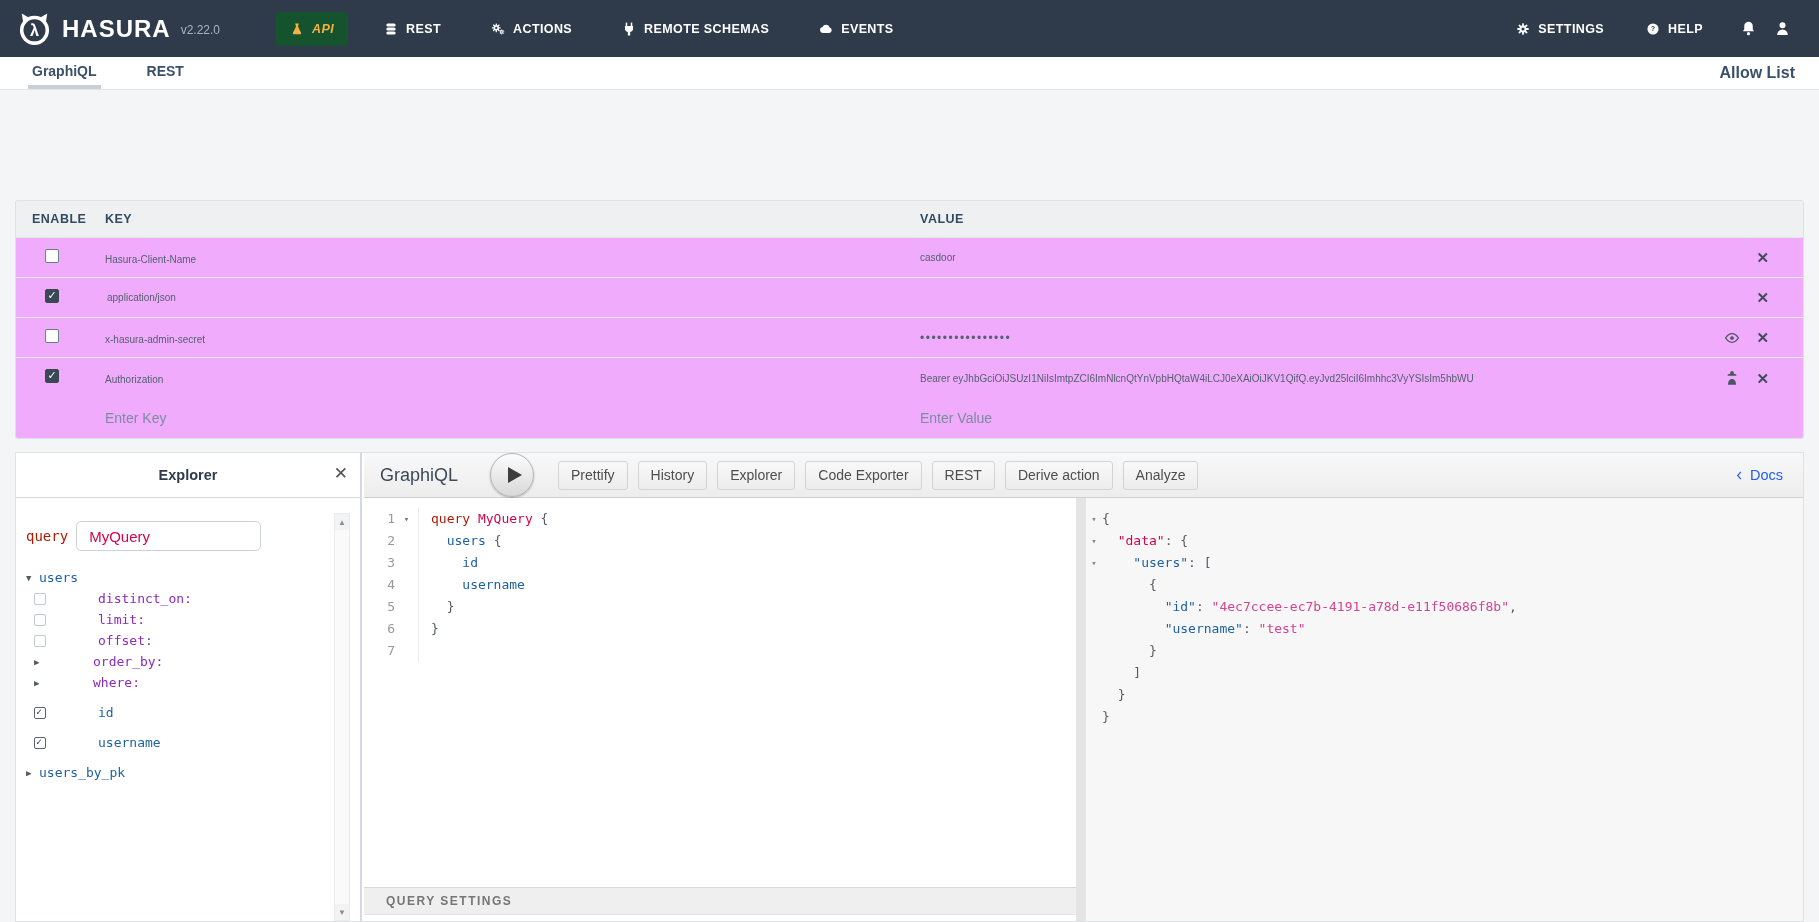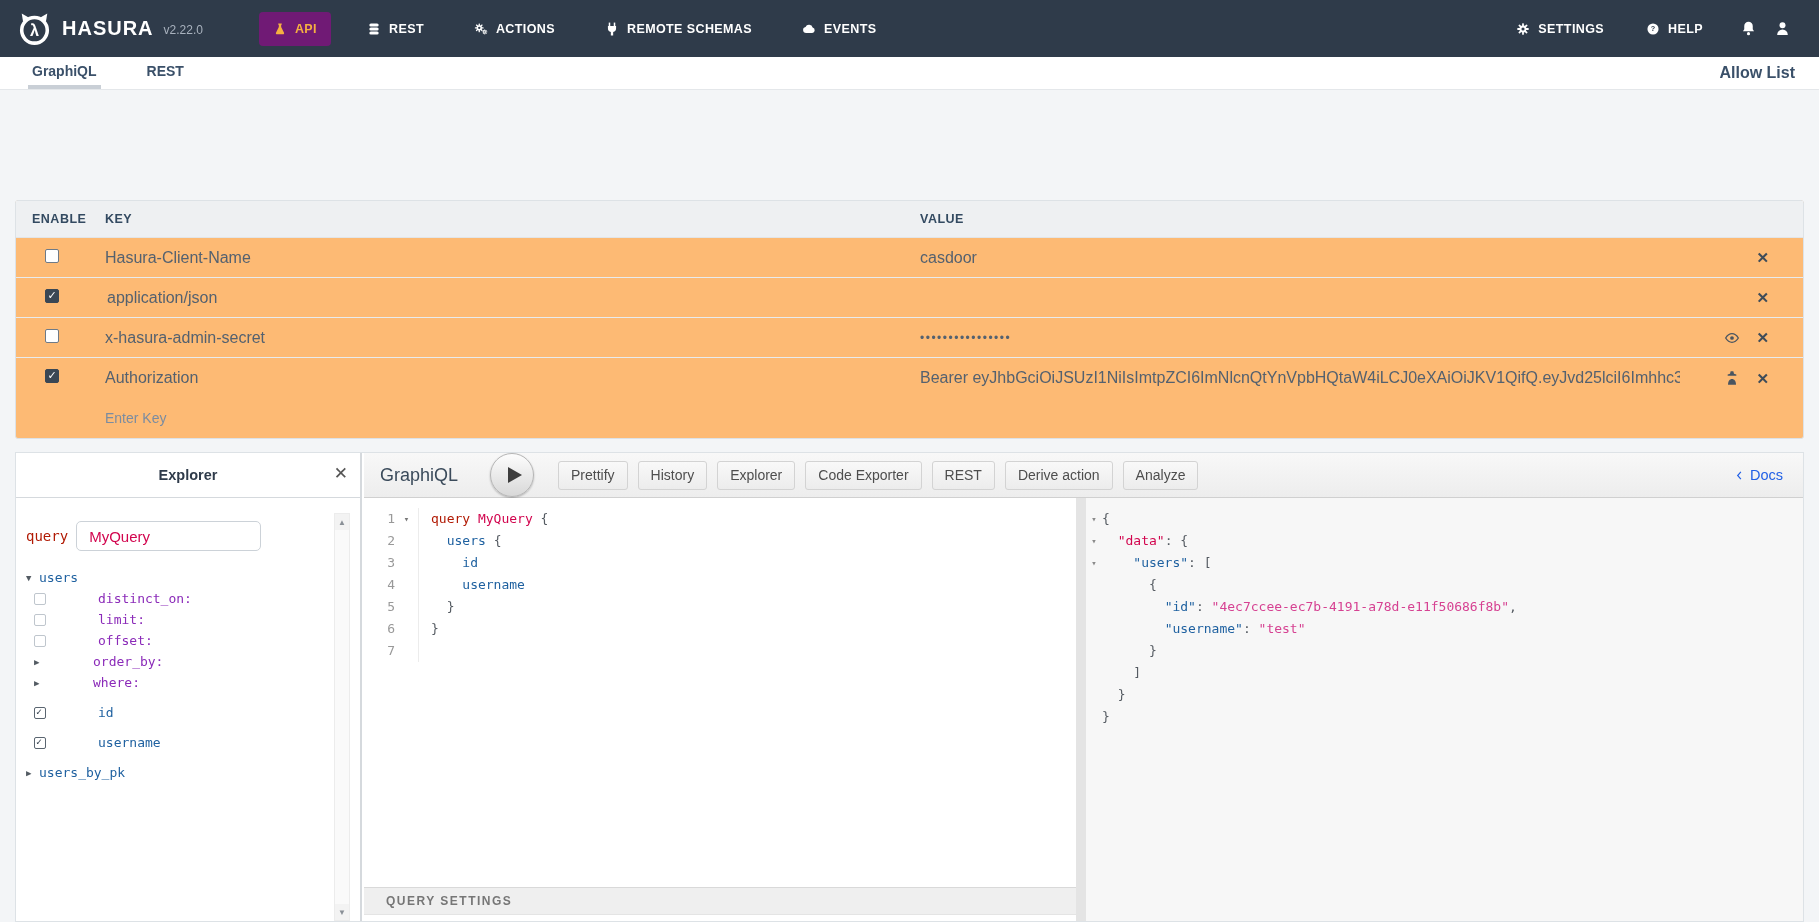--- a/index.html
+++ b/index.html
@@ -3,54 +3,54 @@
 <meta charset="utf-8">
 <style>
   * { margin:0; padding:0; box-sizing:border-box; }
   html,body { width:1819px; height:922px; overflow:hidden; }
   body { font-family:"Liberation Sans", sans-serif; background:#F3F5F7; }
   .page { position:relative; width:1819px; height:922px; background:#F3F5F7; overflow:hidden; }
 
   
   .topnav { position:absolute; top:0; left:0; right:0; height:57px; background:#2F3B4A; display:flex; align-items:center; padding:0 20px 0 16px; }
   .logo { width:37px; height:37px; margin-right:9px; }
-  .brand { color:#fff; font-size:20px; font-weight:bold; letter-spacing:1px; margin-right:10px; }
+  .brand { color:#fff; font-size:24px; font-weight:bold; letter-spacing:1px; margin-right:10px; }
   .version { color:#A9B2BE; font-size:12px; margin-right:56px; margin-top:2px; }
   .nav-items { display:flex; align-items:center; height:100%; }
   .nav-item { display:flex; align-items:center; gap:8px; color:#FFFFFF; font-size:12.5px; font-weight:bold; letter-spacing:.4px; padding:10px 14px; margin-right:22px; border-radius:4px; cursor:pointer; }
   .nav-item svg { width:14px; height:14px; fill:#fff; }
-  .nav-item.active { background:#701a75; color:#F5B041; }
+  .nav-item.active { background:#14532d; color:#F5B041;font-style:italic; }
   .nav-item.active svg { fill:#F5B041; }
   .nav-right { margin-left:auto; display:flex; align-items:center; }
   .nav-right .nav-item { margin-right:14px; }
   .icon-btn { width:34px; display:flex; justify-content:center; cursor:pointer; }
   .icon-btn svg { width:17px; height:17px; fill:#fff; }
 
   
   .tabbar { position:absolute; top:57px; left:0; right:0; height:33px; background:#fff; border-bottom:1px solid #E4E7EA; display:flex; align-items:stretch; padding:0 24px 0 28px; }
   .tab { font-size:14px; font-weight:bold; color:#3A5069; display:flex; align-items:center; padding:0 4px; margin-right:42px; border-bottom:4px solid transparent; cursor:pointer; }
   .tab.active { border-bottom-color:#C9CFD6; }
   .allowlist { margin-left:auto; display:flex; align-items:center; font-size:16px; font-weight:bold; color:#3A5069; cursor:pointer; }
 
   
   .sections { position:absolute; left:18px; top:126px; }
   .section-row { display:flex; align-items:center; gap:12px; height:26px; cursor:pointer; }
   .section-row svg { width:11px; height:11px; stroke:#2E3B4E; stroke-width:2.6; fill:none; }
   .section-label { font-size:14px; font-weight:bold; color:#2E3B4E; }
 
   
-  .headers-card { position:absolute; left:15px; top:200px; width:1789px; background:#fdba74; border:1px solid #DDE2E6; border-radius:3px; }
+  .headers-card { position:absolute; left:15px; top:200px; width:1789px; background:#f0abfc; border:1px solid #DDE2E6; border-radius:3px; }
   .t-head { display:flex; height:37px; align-items:center; background:#EEF0F2; border-bottom:1px solid #E2E5E8; }
   .t-row { display:flex; height:40px; align-items:center; border-bottom:1px solid #E8EBED; }
   .t-row:last-child { border-bottom:none; }
   .c1 { width:75px; padding-left:16px; flex-shrink:0; }
   .c2 { width:813px; padding-left:14px; flex-shrink:0; }
   .c3 { flex:1; padding-left:16px; display:flex; align-items:center; min-width:0; }
   .th { font-size:12.5px; font-weight:bold; color:#334A61; letter-spacing:.5px; }
-  .cell-text { font-size:16px; color:#54616F; white-space:nowrap; overflow:hidden; }
+  .cell-text { font-size:10px; color:#54616F; white-space:nowrap; overflow:hidden; }
   .cell-dots { font-size:12px; letter-spacing:1.5px; color:#54616F; }
   .row-actions { margin-left:auto; display:flex; align-items:center; gap:16px; padding-right:34px; flex-shrink:0; }
   .row-actions .act { cursor:pointer; display:flex; }
   .row-actions svg { width:16px; height:16px; }
   .x-icon { font-size:15px; font-weight:bold; color:#3E4C59; cursor:pointer; line-height:1; }
   .cb { width:14px; height:14px; border:1.5px solid #6E7A87; border-radius:2px; display:inline-block; margin-left:13px; position:relative; background:#fff; cursor:pointer; }
   .cb.checked { background:#3A4754; border-color:#3A4754; }
   .cb.checked::after { content:"✓"; color:#fff; font-size:11px; position:absolute; left:1.5px; top:-1px; }
   .ph-input { border:none; outline:none; font-size:14px; color:#54616F; width:95%; font-family:"Liberation Sans",sans-serif; background:transparent; }
   .ph-input::placeholder { color:#7B8CA0; opacity:1; }
@@ -313,20 +313,23 @@
                 </span>
               </span>
               <span class="x-icon">✕</span>
             </div>
           </div>
         </div>
       </div>
     <div class="t-row">
       <div class="c1"></div>
       <div class="c2"><input class="ph-input" placeholder="Enter Key" style=""></div>
+      <div class="c3">
+          <input class="ph-input" placeholder="Enter Value" style="">
+        </div>
     </div>
   </div>
 
   <div class="gql-card">
 
     <div class="explorer-pane">
       <div class="explorer-header">
         <span class="explorer-title">Explorer</span>
         <span class="explorer-close">✕</span>
       </div>

